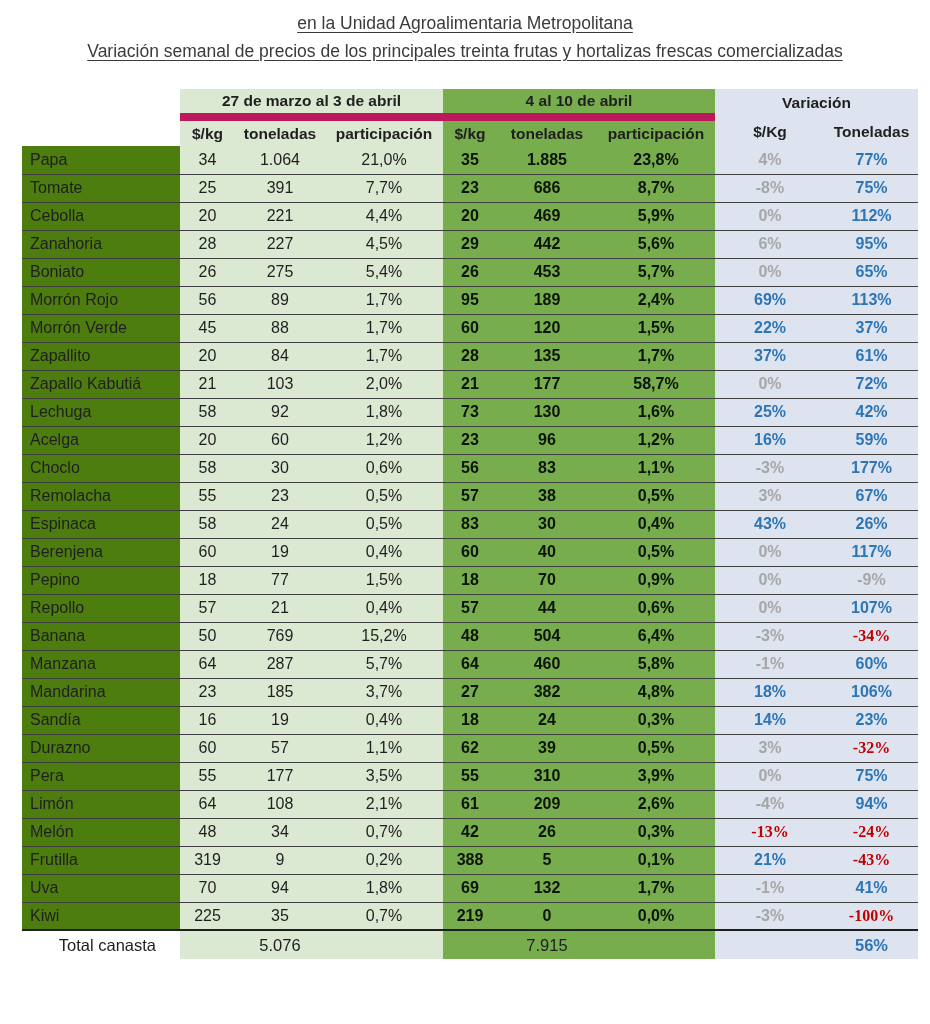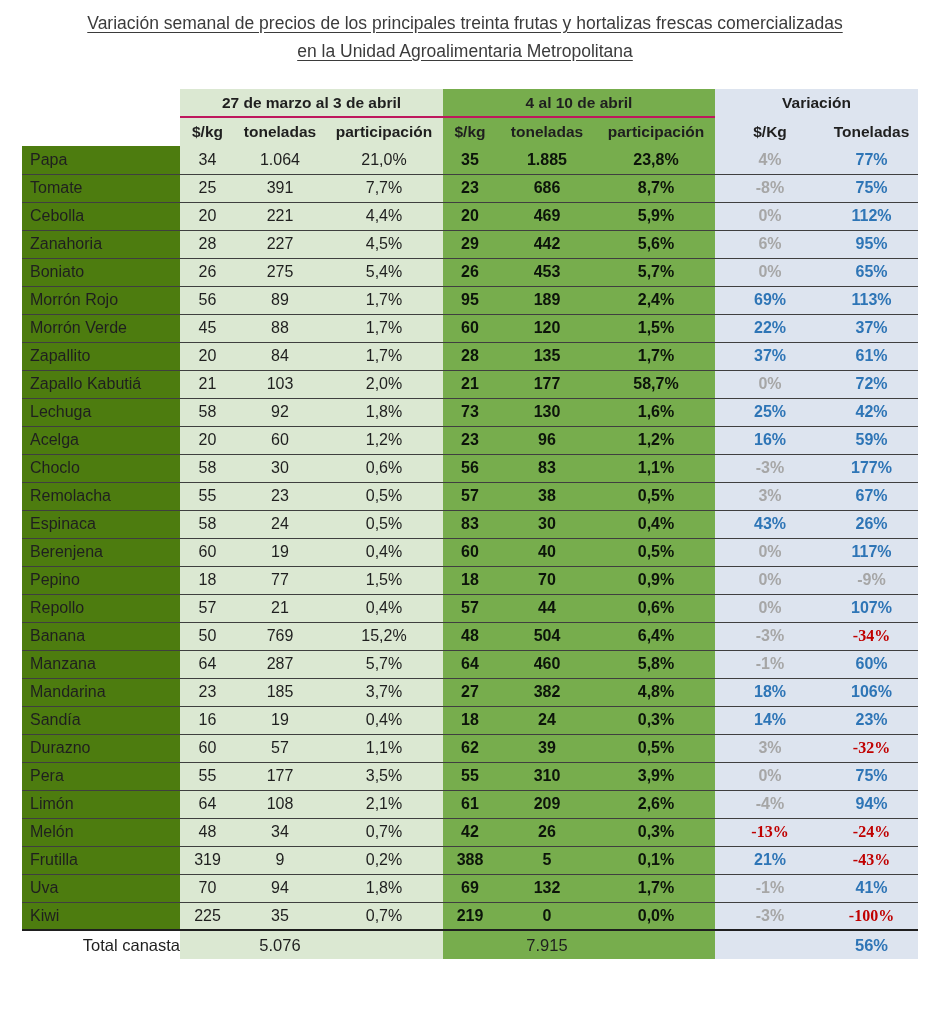--- a/index.html
+++ b/index.html
@@ -22,41 +22,41 @@
   .title div{text-decoration:underline;text-underline-offset:3px;}
   table{border-collapse:collapse;table-layout:fixed;margin:24px 0 0 22px;width:896px;}
   td,th{font-size:16px;color:var(--ink);text-align:center;vertical-align:middle;
     overflow:hidden;white-space:nowrap;padding:0;}
   
   .bg-g1{background:var(--light-green);}
   .bg-g2{background:var(--dark-green);}
   .bg-bl{background:var(--blue-bg);}
   
   tr.group-row th{height:28px;font-weight:700;font-size:15.5px;}
-  tr.group-row th.bg-g1,tr.group-row th.bg-g2{border-bottom:2px solid #be185d;}
+  tr.group-row th.bg-g1,tr.group-row th.bg-g2{border-bottom:8px solid #be185d;}
   tr.sub-row th{height:29px;font-weight:700;font-size:15.5px;}
   
   tbody td{height:28px;border-bottom:1.5px solid var(--line);}
   tbody tr:last-child td{border-bottom:2.5px solid var(--thick-line);}
   td.name{text-align:left;padding-left:8px;background:#4d7c0f;}
   td.p2{font-weight:700;color:#0c140a;}
   td.var{font-weight:700;}
   .var-gray{color:var(--var-gray);}
   .var-blue{color:var(--var-blue);}
   .var-red{color:var(--var-red);font-family:Liberation Serif, serif;}
   
   tfoot td{height:29px;border:none;font-size:16.5px;}
-  tfoot td.total-label{text-align:right;padding-right:0;background:#fff;}
+  tfoot td.total-label{text-align:right;padding-right:24px;background:#fff;}
 </style>
 </head>
 <body>
 
 <div class="title">
+  <div>en la Unidad Agroalimentaria Metropolitana</div>
   <div>Variación semanal de precios de los principales treinta frutas y hortalizas frescas comercializadas</div>
-  <div>en la Unidad Agroalimentaria Metropolitana</div>
 </div>
 
 <table>
   <colgroup>
     <col style="width:158px">
       <col style="width:55px">
       <col style="width:90px">
       <col style="width:118px">
     <col style="width:54px">
       <col style="width:100px">

